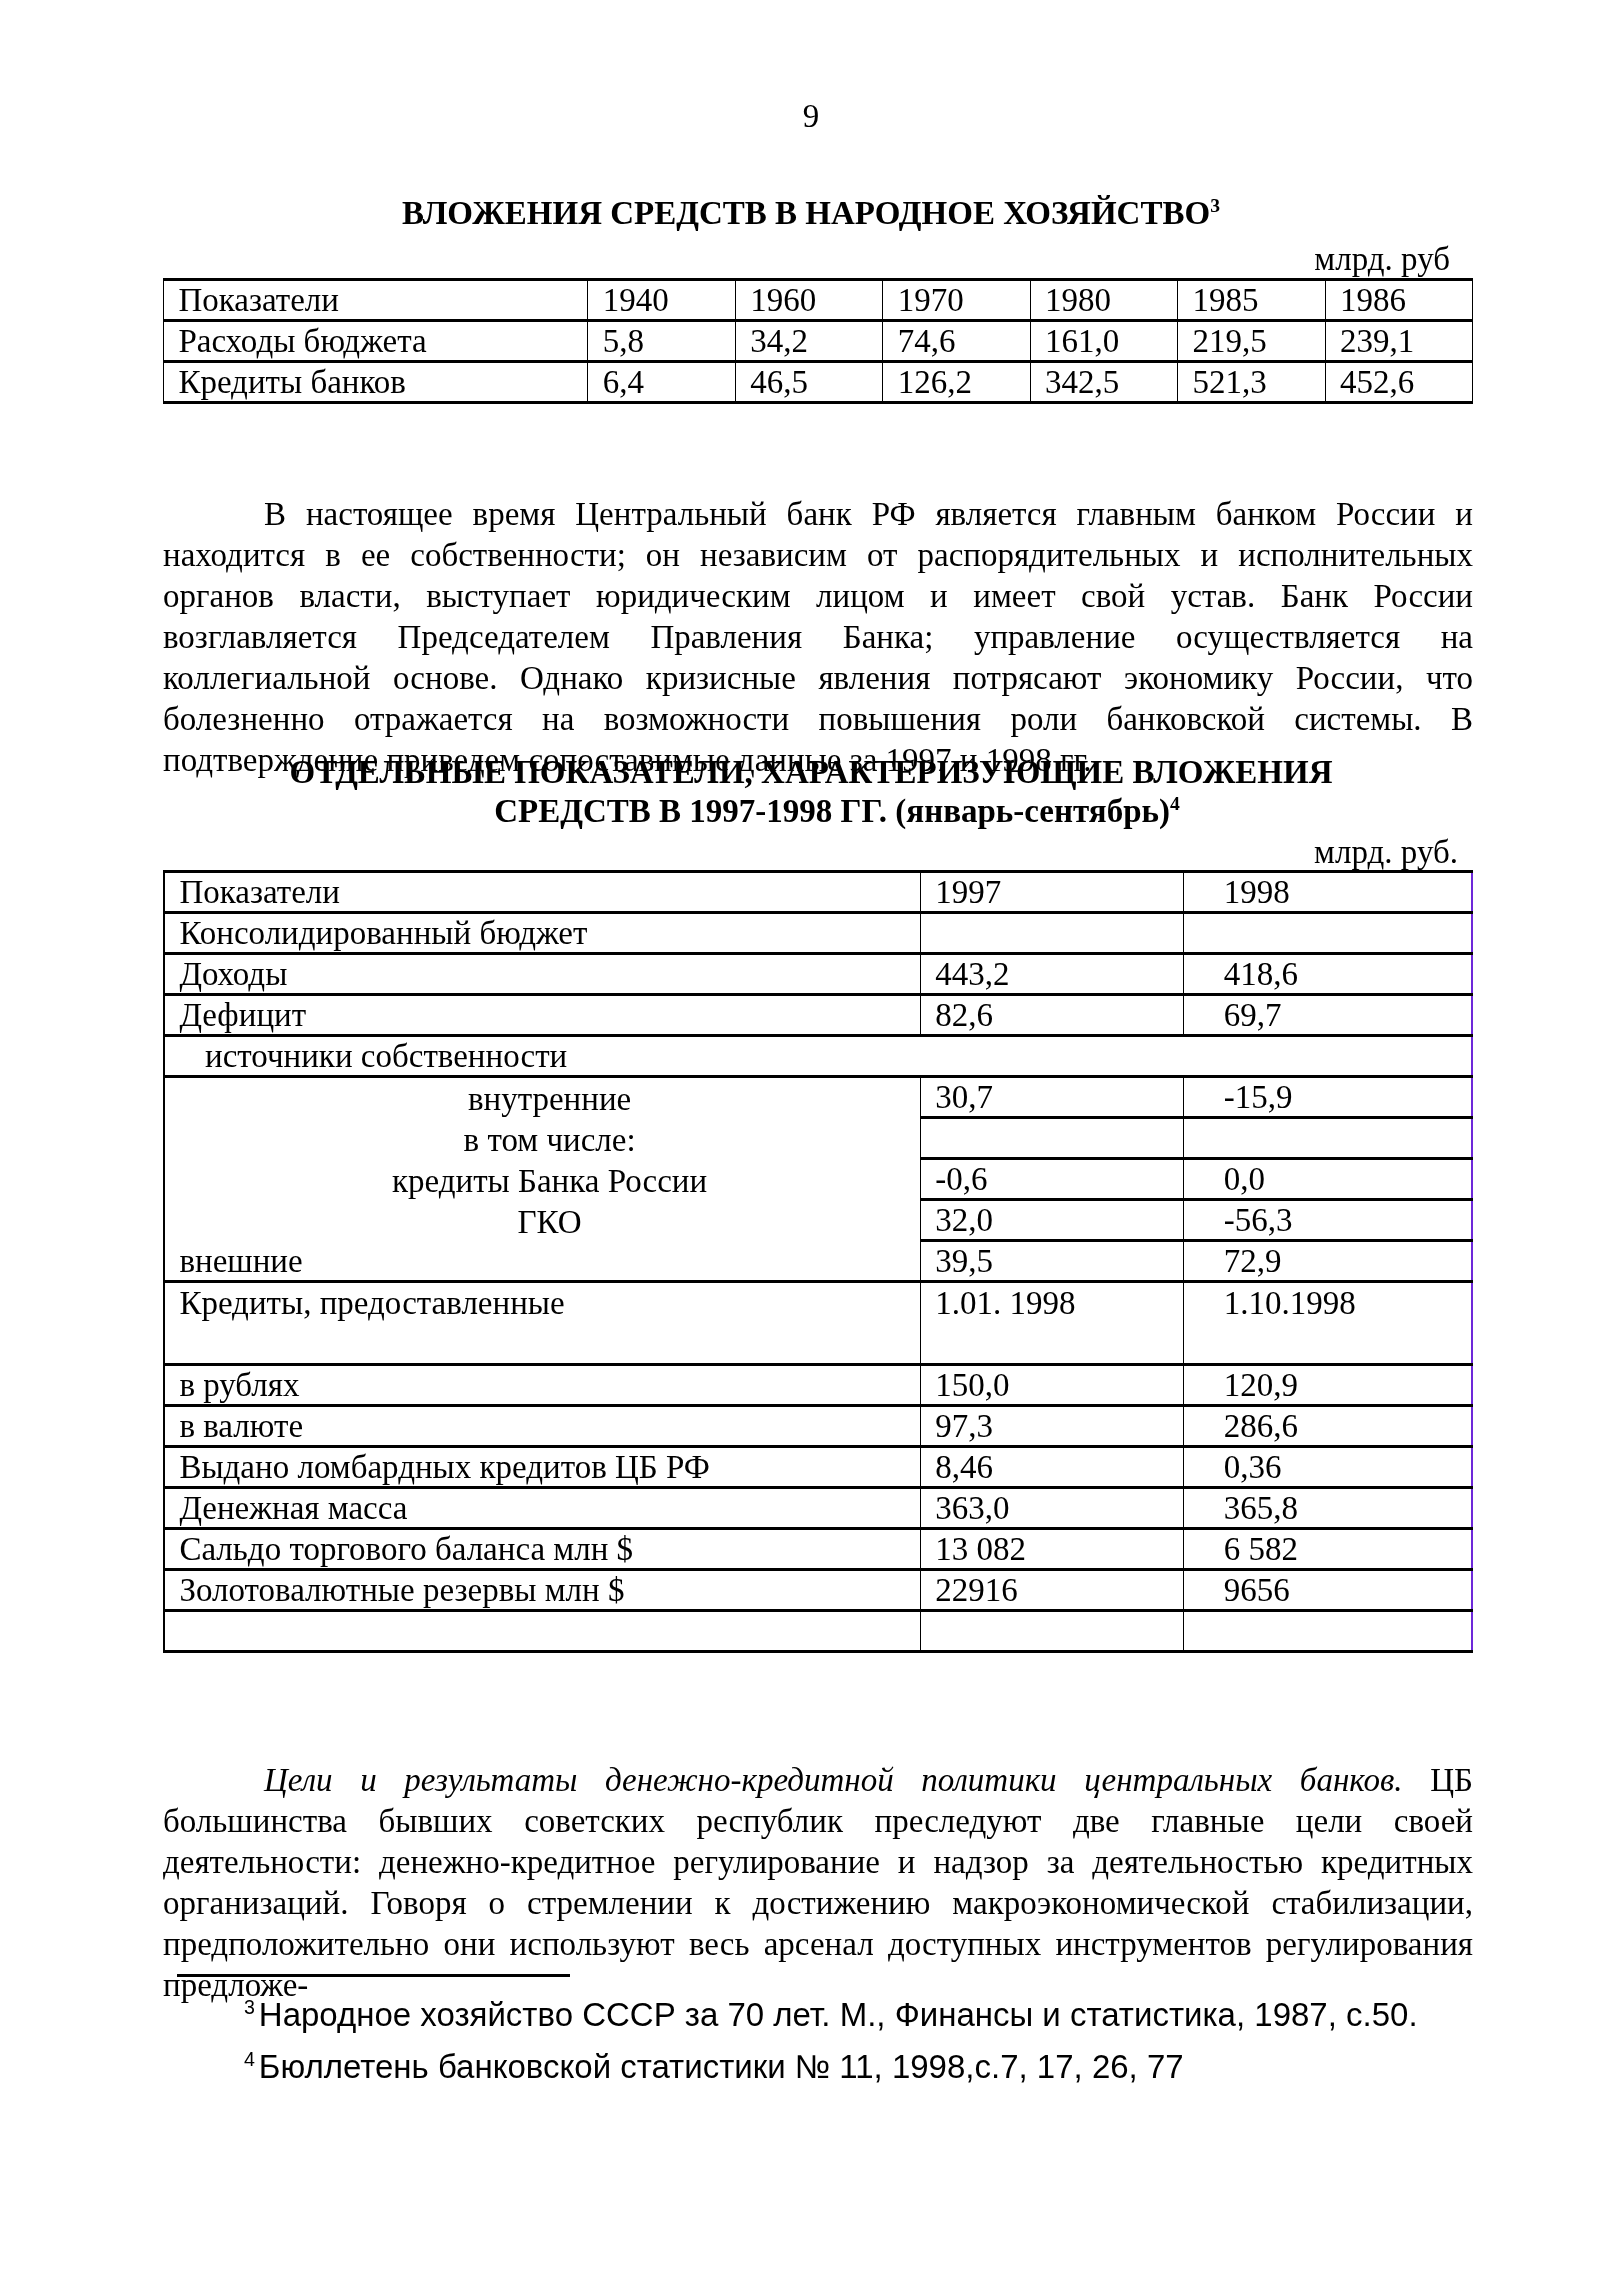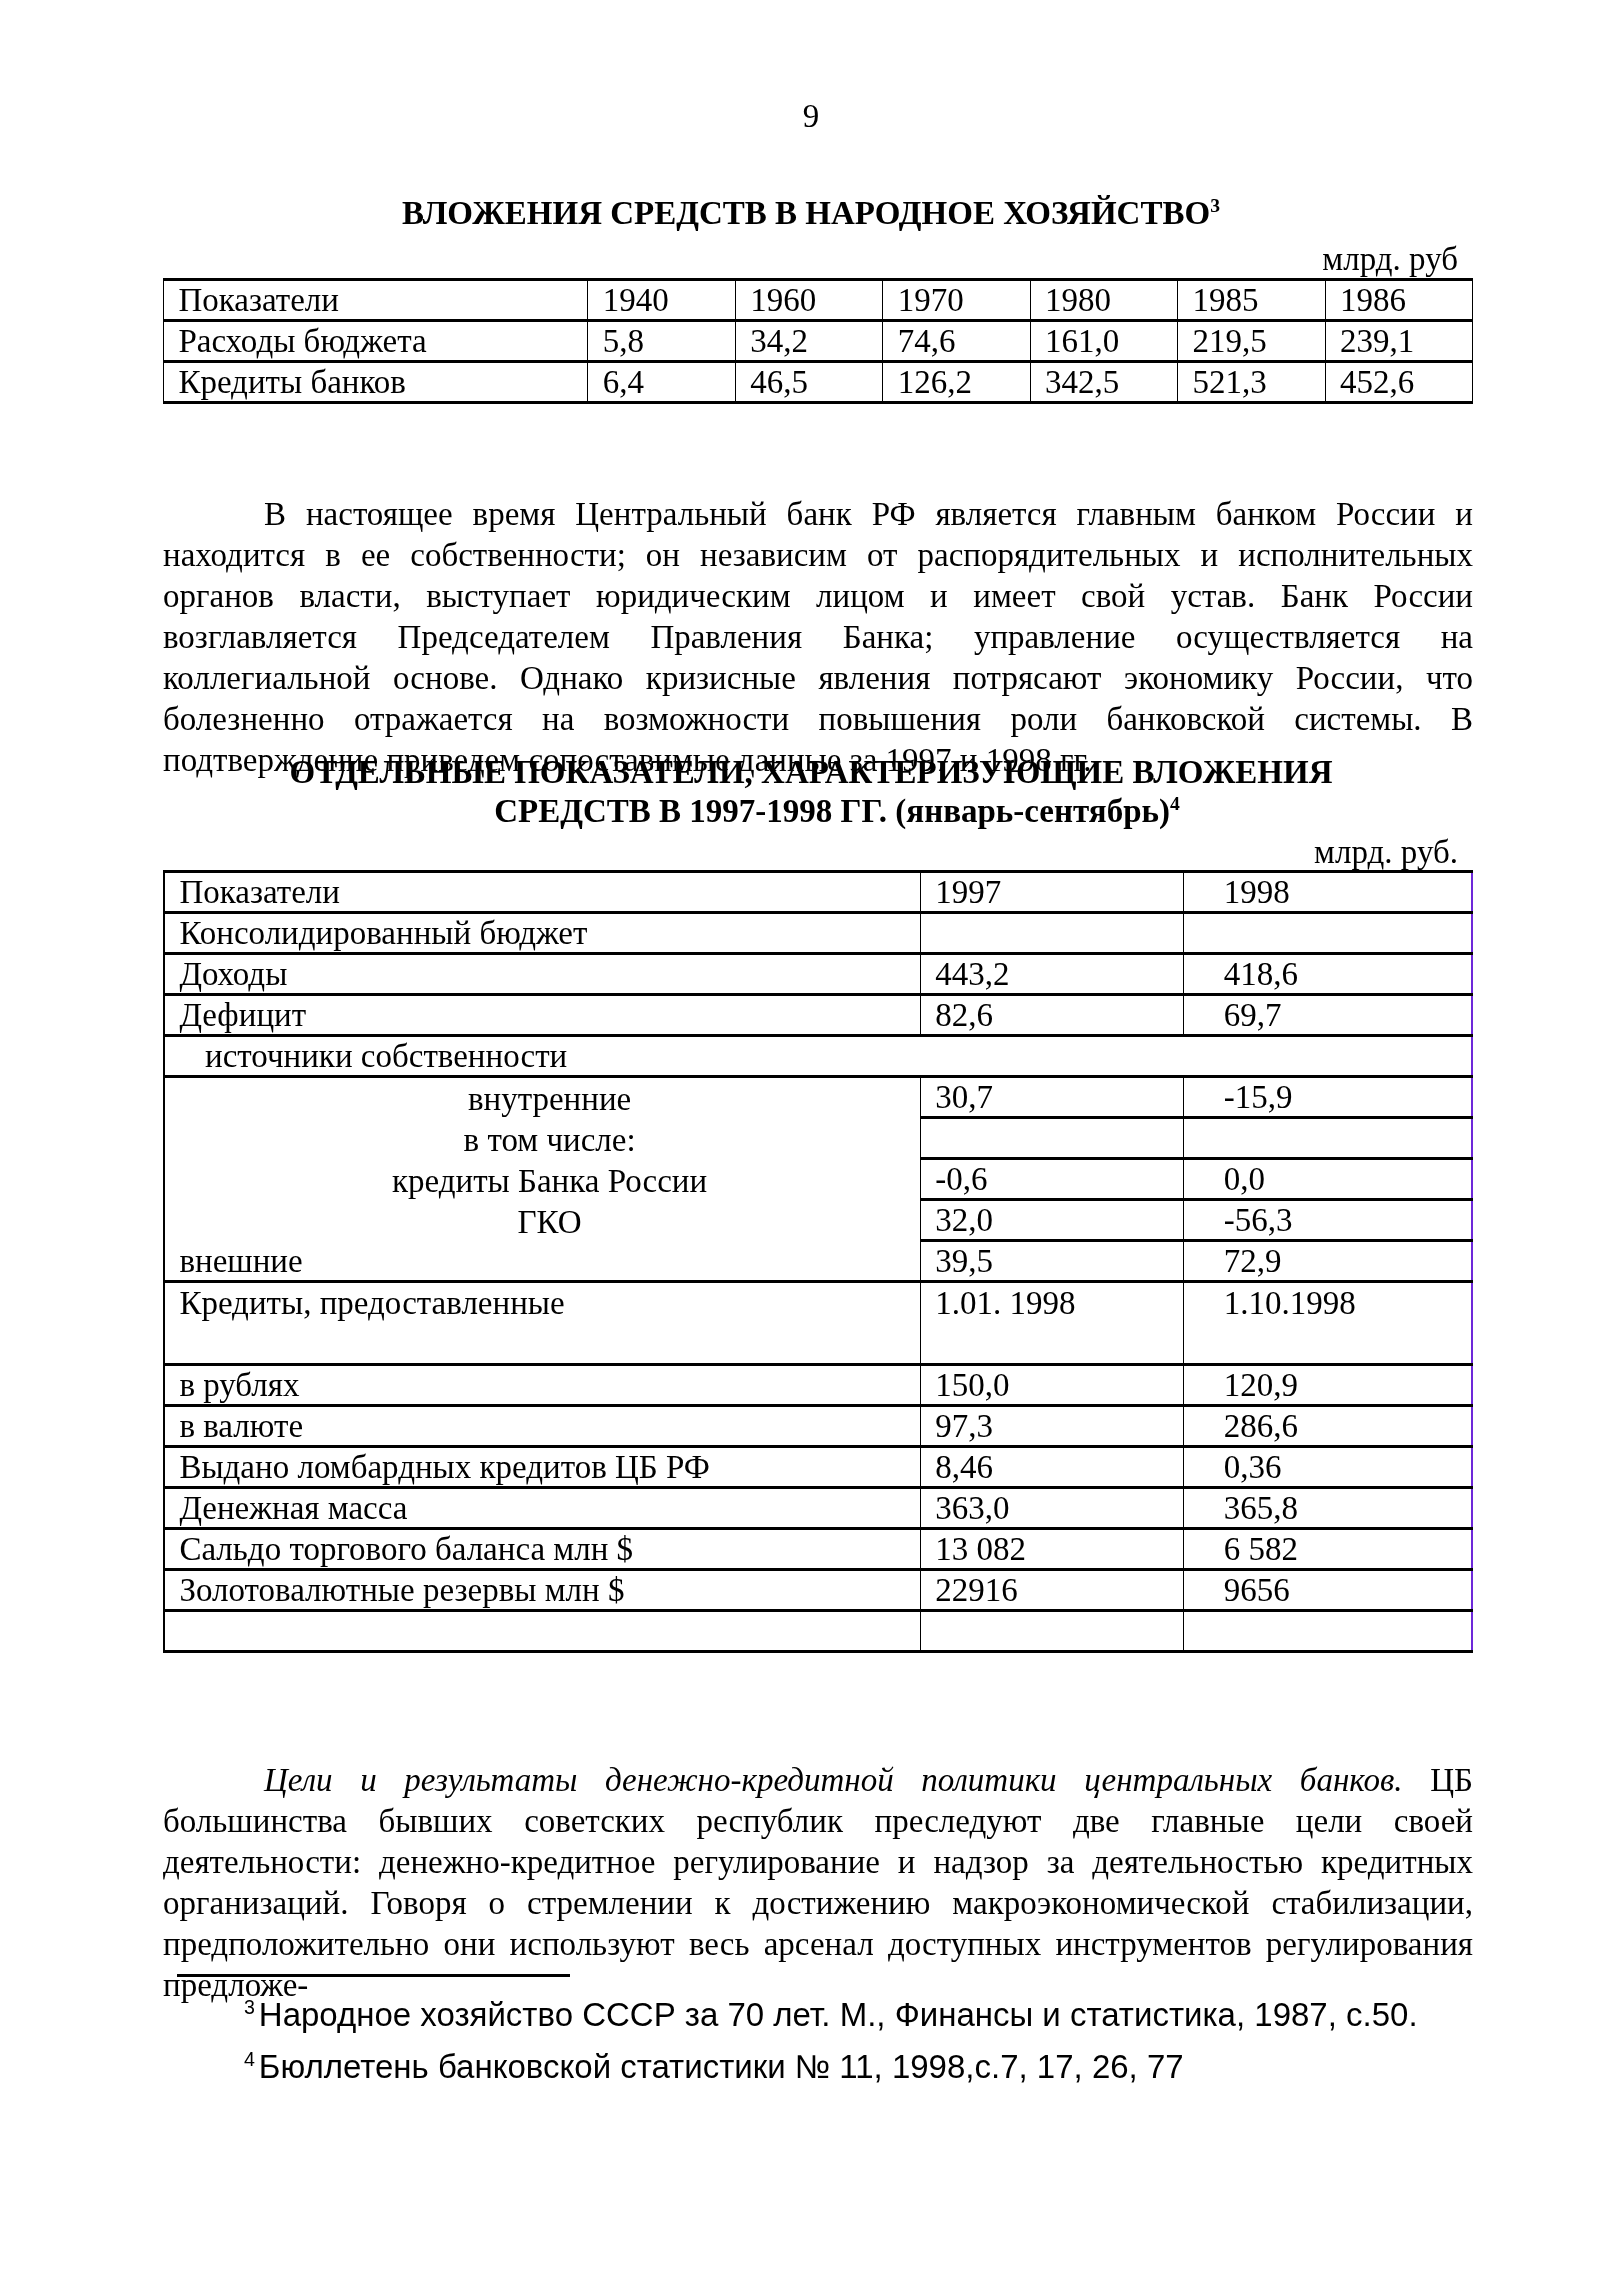--- a/index.html
+++ b/index.html
@@ -3,21 +3,21 @@
 <meta charset="utf-8">
 <style>
   html, body { margin: 0; padding: 0; background: #ffffff; }
   body {
     width: 1622px; height: 2295px; position: relative; overflow: hidden;
     font-family: "Liberation Serif", "DejaVu Serif", serif; color: #000;
   }
   .page-number { position: absolute; top: 98px; left: 0; width: 1622px; text-align: center; font-size: 33px; }
   .title1 { position: absolute; top: 195px; left: 0; width: 1622px; text-align: center; font-size: 33px; font-weight: bold; }
   .title1 sup, .title2 sup { font-size: 19.6px; vertical-align: super; line-height: 0; }
-  .unit1 { position: absolute; top: 241px; right: 164px; font-size: 33px; }
+  .unit1 { position: absolute; top: 241px; right: 172px; font-size: 33px; }
   table { border-collapse: collapse; position: absolute; font-size: 33px; }
   td { border: 1.3px solid #000; padding: 0 0 0 14.4px; vertical-align: bottom; height: 38px; line-height: 38px; white-space: nowrap; }
   #t1 { top: 278px; left: 163px; width: 1310px; }
   #t1 tr { border-top: 3.3px solid #000; border-bottom: 3.3px solid #000; }
   #t1 td.label { width: 406px; }
   #t1 td.val { width: 131px; }
   .para { position: absolute; left: 163px; width: 1310px; font-size: 33px; line-height: 41px; text-align: justify; }
   .para p { margin: 0; text-indent: 101px; text-align-last: left; }
   #p1 { top: 494px; }
   .title2 { position: absolute; top: 753px; left: 0; width: 1622px; text-align: center; font-size: 33px; font-weight: bold; line-height: 39px; }

